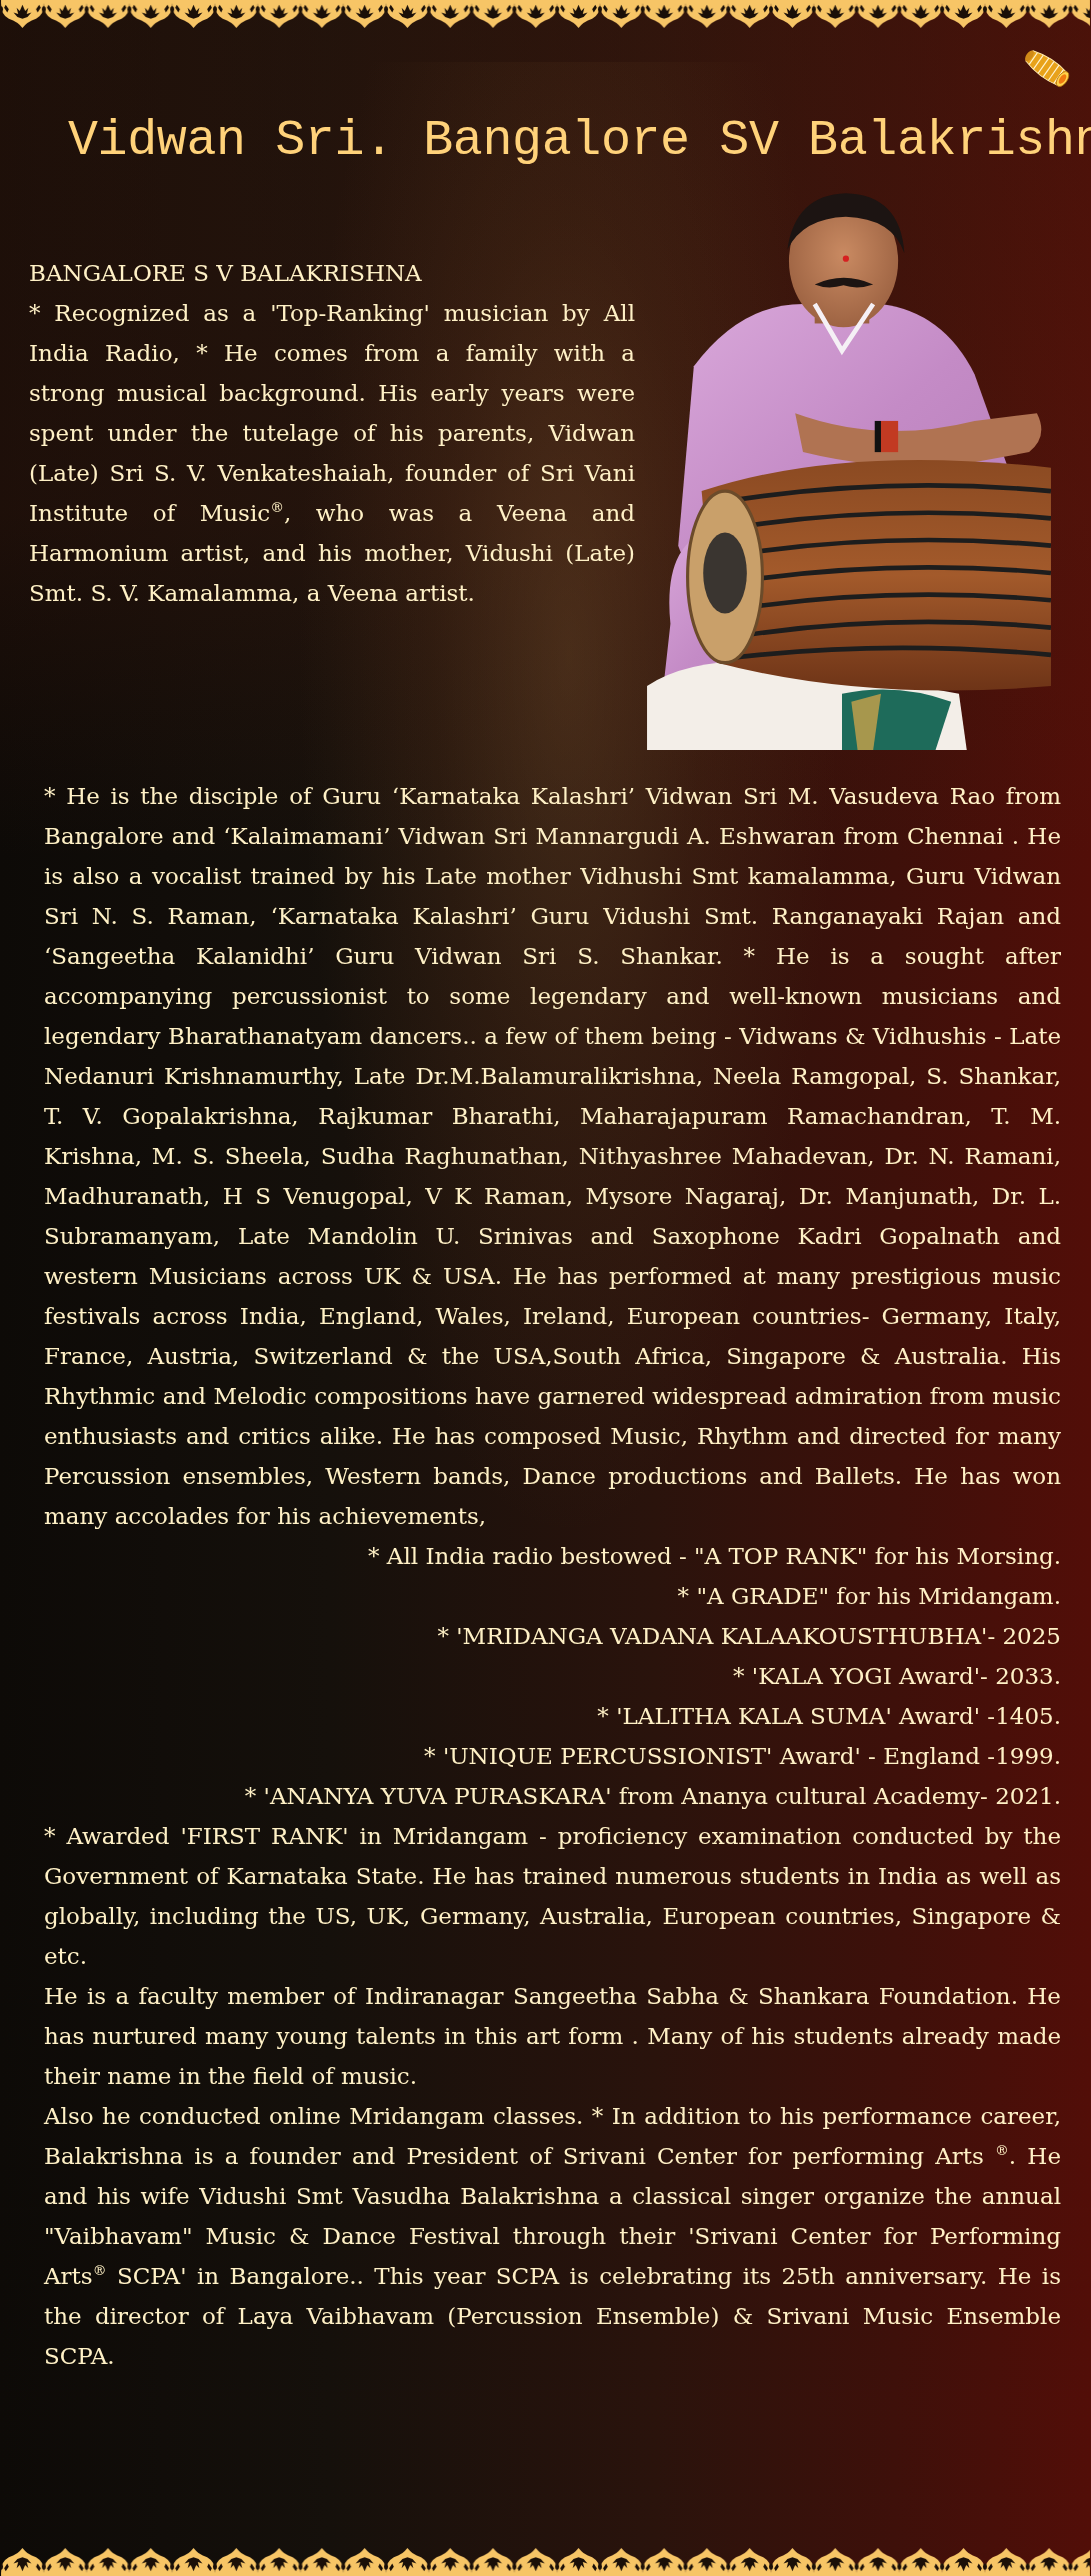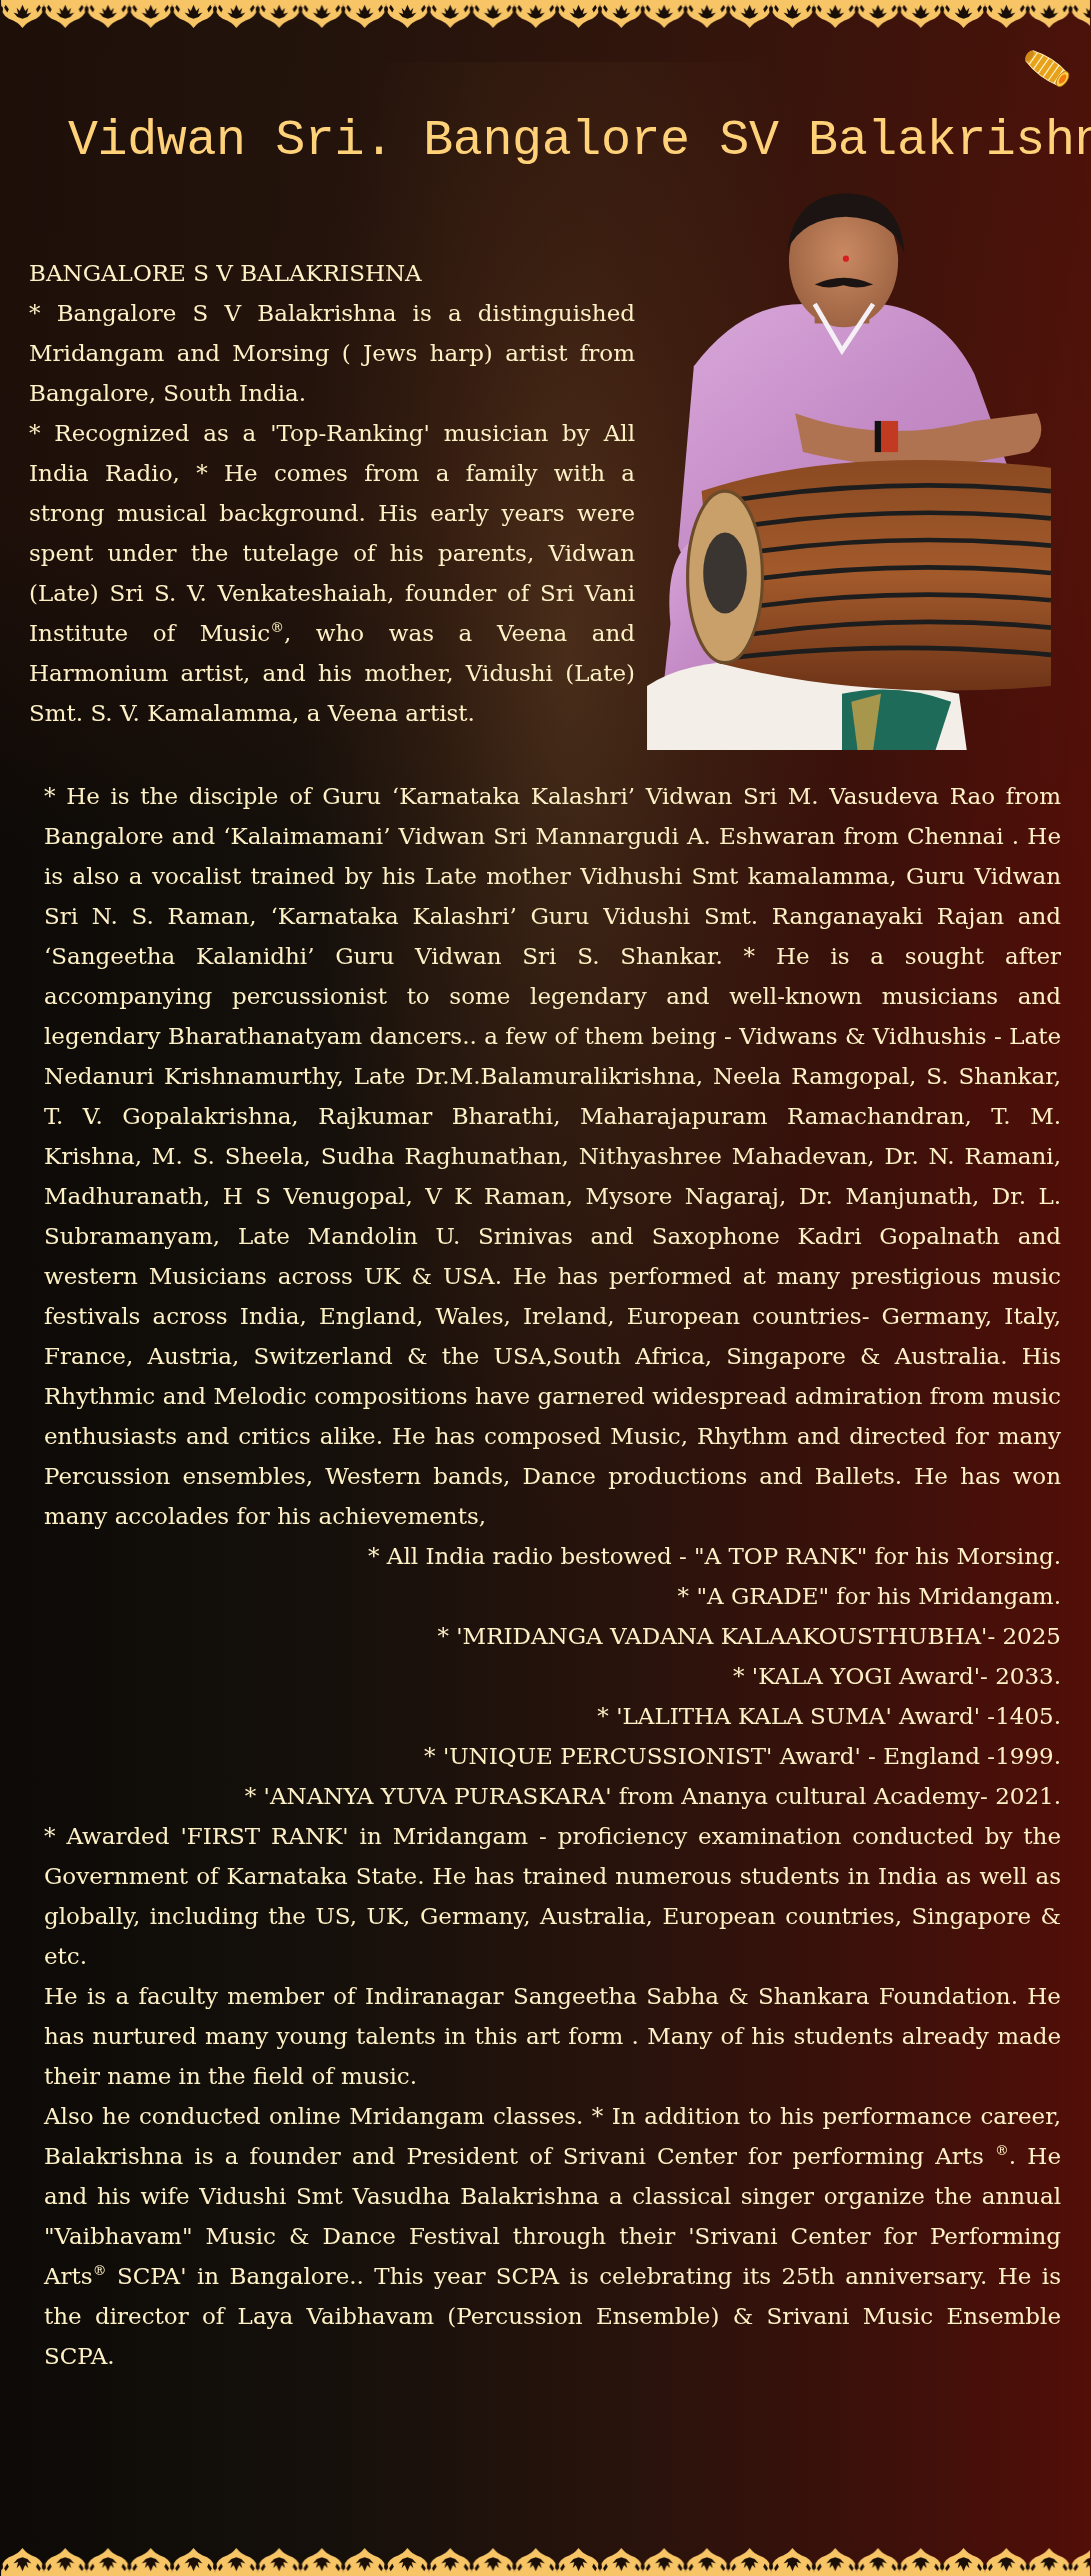--- a/index.html
+++ b/index.html
@@ -114,21 +114,20 @@
       <ellipse cx="62" cy="30" rx="3.5" ry="7" fill="#F07A10"></ellipse>
       <ellipse cx="10" cy="30" rx="4" ry="8" fill="#D08A18"></ellipse>
     </g>
   </svg>
 </div>
 
 <h1 class="title">Vidwan Sri. Bangalore SV Balakrishna</h1>
 
 <div class="intro">
   <p>BANGALORE S V BALAKRISHNA</p>
-  <p>* Bangalore S V Balakrishna is a distinguished Mridangam and Morsing ( Jews harp) artist from Bangalore, South India.</p>
   <p><span>* Recognized as a 'Top-Ranking'  musician by All India Radio,  * He comes from a family with a strong musical background. His early years were spent under the tutelage of his parents, Vidwan (Late) Sri S. V. Venkateshaiah, founder of Sri Vani Institute of Music</span><span class="reg">®</span><span>, who was a Veena and Harmonium artist, and his mother, Vidushi (Late) Smt. S. V. Kamalamma, a Veena artist.</span></p>
 </div>
 
 <div class="photo" title="Portrait of Bangalore S V Balakrishna seated with a mridangam">
   <svg width="404" height="563" viewBox="0 0 518 722" xmlns="http://www.w3.org/2000/svg">
     <defs>
       <linearGradient id="shirt" x1="0" y1="0" x2="1" y2="1">
         <stop offset="0" stop-color="#D9A8DA"></stop>
         <stop offset="0.5" stop-color="#C48BC6"></stop>
         <stop offset="1" stop-color="#B57DB8"></stop>

